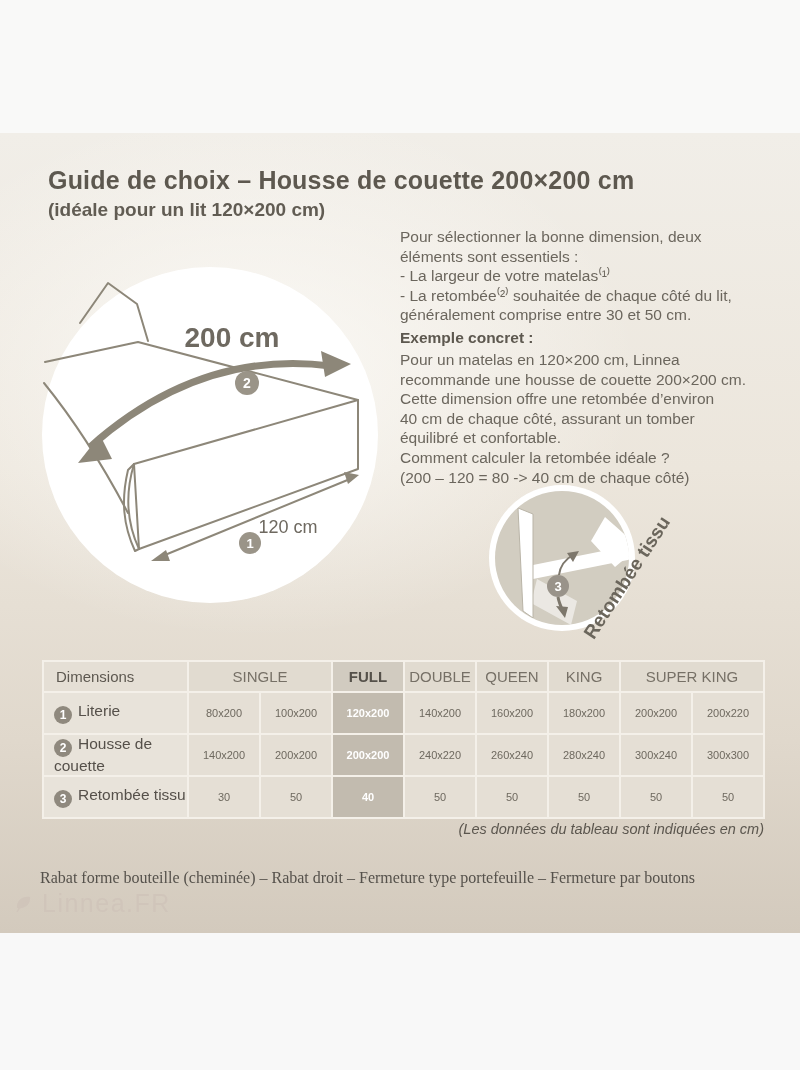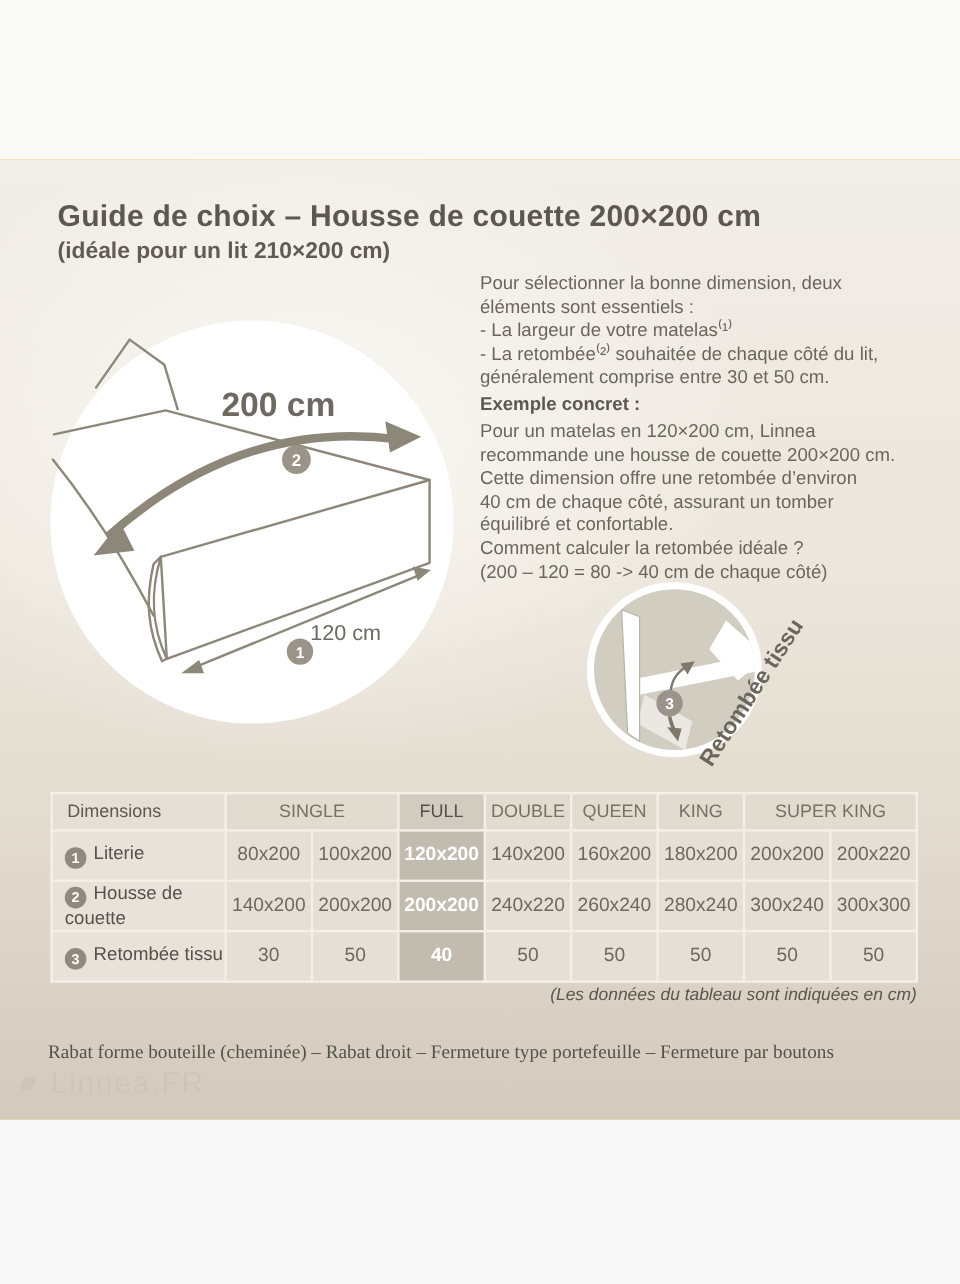--- a/index.html
+++ b/index.html
@@ -25,22 +25,22 @@
   .small-illus{left:487px;top:350px;}
   .rot-label{left:598px;top:488px;height:22px;font-size:19px;font-weight:bold;color:#6b665c;
              transform:rotate(-57deg);transform-origin:0 100%;white-space:nowrap;}
 
   table.size-table{position:absolute;left:42px;top:527px;width:722px;border-collapse:collapse;table-layout:fixed;}
   .size-table col.c-label{width:145px;}
   .size-table col.c-data{width:72px;}
   .size-table th,.size-table td{border:2px solid #f4f0e9;text-align:center;padding:0;}
   .size-table thead th{height:29px;background:#e1dbd0;color:#767066;font-size:15px;font-weight:normal;}
   .size-table thead th.corner{background:#e5dfd5;color:#5d5850;text-align:left;padding-left:12px;}
-  .size-table thead th.hlh{background:#d1cbc0;color:#55514a;font-weight:normal;margin-top:11px;}
-  .size-table tbody td{height:40px;background:#e5dfd5;color:#6e695f;font-size:16px;}
+  .size-table thead th.hlh{background:#d1cbc0;color:#55514a;font-weight:bold;margin-top:11px;}
+  .size-table tbody td{height:40px;background:#e5dfd5;color:#6e695f;font-size:11px;}
   .size-table tbody th.rowlab{height:40px;background:#e8e3da;color:#55504a;font-size:15.5px;
         font-weight:normal;text-align:left;padding-left:10px;}
   .size-table tbody td.hl{background:#c2bbaf;color:#ffffff;font-weight:600;}
   .badge{display:inline-block;width:18px;height:18px;border-radius:50%;background:#8f897e;color:#fff;
          font-size:12px;font-weight:bold;line-height:18px;text-align:center;vertical-align:-3px;margin-right:6px;}
 
   .table-note{left:42px;top:688px;width:722px;text-align:right;font-size:14.5px;font-style:italic;color:#5b564e;}
   .f-heading{left:40px;top:712px;font-size:16.5px;font-weight:bold;color:#55504a;text-decoration:underline;
              text-underline-offset:3px;}
   .f-systems{left:40px;top:736px;width:760px;font-size:16px;color:#55514b;font-family:Liberation Serif, serif;}
@@ -50,21 +50,21 @@
 </style>
 </head>
 <body>
 
 <div class="page">
   <div class="band-top"></div>
 
   <div class="info">
 
     <div class="abs title">Guide de choix – Housse de couette 200×200 cm</div>
-    <div class="abs subtitle">(idéale pour un lit 210×200 cm)</div>
+    <div class="abs subtitle">(idéale pour un lit 120×200 cm)</div>
 
     <div class="abs intro preline">Pour sélectionner la bonne dimension, deux
 éléments sont essentiels :
 - La largeur de votre matelas⁽¹⁾
 - La retombée⁽²⁾ souhaitée de chaque côté du lit,
 généralement comprise entre 30 et 50 cm.</div>
     <div class="abs ex-heading">Exemple concret :</div>
     <div class="abs ex-text preline">Pour un matelas en 120×200 cm, Linnea
 recommande une housse de couette 200×200 cm.
 Cette dimension offre une retombée d’environ

